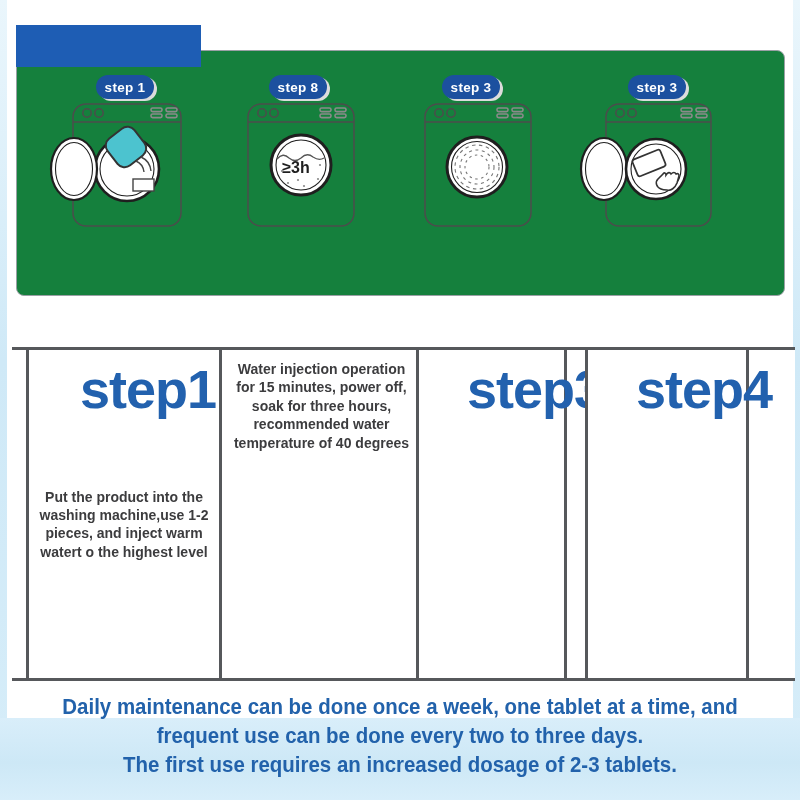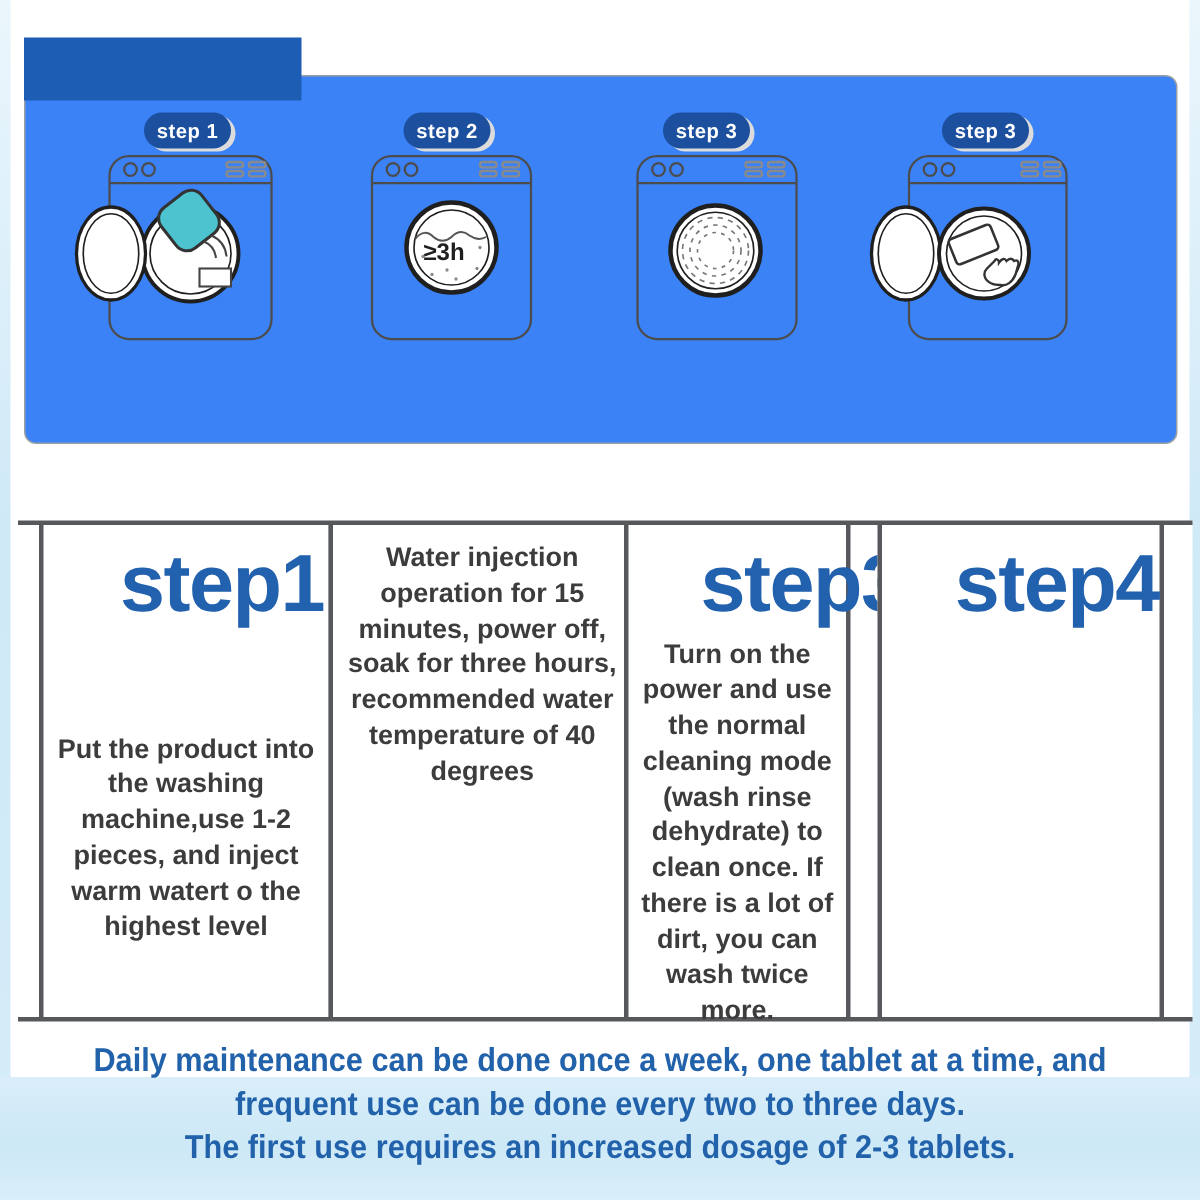--- a/index.html
+++ b/index.html
@@ -9,43 +9,43 @@
   }
   .edge-strip{position:absolute;top:0;width:7px;height:800px;
     background:linear-gradient(180deg,#eaf6fc 0%,#cfe9f7 45%,#d6edf9 100%);}
   .edge-strip.left{left:0;}
   .edge-strip.right{right:0;}
   .bottom-bg{position:absolute;left:0;top:718px;width:800px;height:82px;
     background:linear-gradient(180deg,var(--page_tint) 0%,#cde8f6 55%,#d8eefa 100%);}
 
   
   .hero-panel{position:absolute;left:16px;top:50px;width:767px;height:244px;
-    border:1.5px solid var(--panel_border);border-radius:8px;background:#3b82f6;}
+    border:1.5px solid var(--panel_border);border-radius:8px;background:#15803d;}
   .blue-tab{position:absolute;left:-1px;top:-26px;width:185px;height:42px;
     background:var(--brand_blue);}
   .step-badge{position:absolute;top:24px;width:58px;height:24px;border-radius:13px;
     background:var(--badge_blue);color:#fff;font-size:13.5px;font-weight:700;
     display:flex;align-items:center;justify-content:center;letter-spacing:.3px;
     box-shadow:3px 2px 0 #dcdcdc;}
   .machine{position:absolute;}
 
   
   .steps-table{position:absolute;left:12px;top:347px;width:783px;height:328px;
     border-top:3.5px solid var(--table_border);border-bottom:3.5px solid var(--table_border);
     background:#fff;}
   .col{position:absolute;top:0;height:100%;box-sizing:border-box;
     border-left:3px solid var(--table_border);border-right:3px solid var(--table_border);
     background:#fff;text-align:center;}
   .col-1{left:14px;width:196px;}
   .col-2{left:207px;width:205px;}
   .col-3{left:404px;width:151px;}
-  .col-4{left:573px;width:191px;}
+  .col-4{left:573px;width:164px;}
   .col h2{margin:6px 0 0 0;font-size:54px;line-height:1.25;font-weight:700;
     color:var(--heading_blue);letter-spacing:-1px;padding-left:48px;}
-  .col p{margin:0;padding:0 8px;font-size:18px;font-weight:700;line-height:1.32;
+  .col p{margin:0;padding:0 8px;font-size:14px;font-weight:700;line-height:1.32;
     color:var(--body_text);}
   .col-1 p{margin-top:64px;}
   .col-2 p{margin-top:10px;}
   .col-3 p{margin-top:1px;}
   .col-4 p{margin-top:30px;}
 
   
   .footer-note{position:absolute;left:0;top:692px;width:800px;text-align:center;
     font-size:22px;font-weight:700;line-height:29px;color:var(--footer_blue);
     transform:scaleX(.93);transform-origin:center;}
@@ -63,21 +63,21 @@
   <div class="edge-strip right"></div>
   <div class="bottom-bg"></div>
 
   <section class="hero-panel">
     <div class="blue-tab"></div>
 
     <div class="step-badge" style="left:79px">
       <span>step 1</span>
     </div>
     <div class="step-badge" style="left:252px">
-      <span>step 2</span>
+      <span>step 8</span>
     </div>
     <div class="step-badge" style="left:425px">
       <span>step 3</span>
     </div>
     <div class="step-badge" style="left:611px">
       <span>step 3</span>
     </div>
 
     <svg class="machine" style="left:22px;top:48px" width="150" height="132" viewBox="0 0 150 132">
       <rect class="ln" x="34" y="5" width="108" height="122" rx="13"></rect>
@@ -173,21 +173,20 @@
   <section class="steps-table">
     <div class="col col-1">
       <h2>step1</h2>
       <p>Put the product into the washing machine,use 1-2 pieces, and inject warm watert o the highest level</p>
     </div>
     <div class="col col-2">
       <p>Water injection operation for 15 minutes, power off, soak for three hours, recommended water temperature of 40 degrees</p>
     </div>
     <div class="col col-3">
       <h2>step3</h2>
-      <p>Turn on the power and use the normal cleaning mode (wash rinse dehydrate) to clean once. If there is a lot of dirt, you can wash twice more.</p>
     </div>
     <div class="col col-4">
       <h2>step4</h2>
     </div>
   </section>
 
   <footer class="footer-note">
     <div>Daily maintenance can be done once a week, one tablet at a time, and</div>
     <div>frequent use can be done every two to three days.</div>
     <div>The first use requires an increased dosage of 2-3 tablets.</div>

